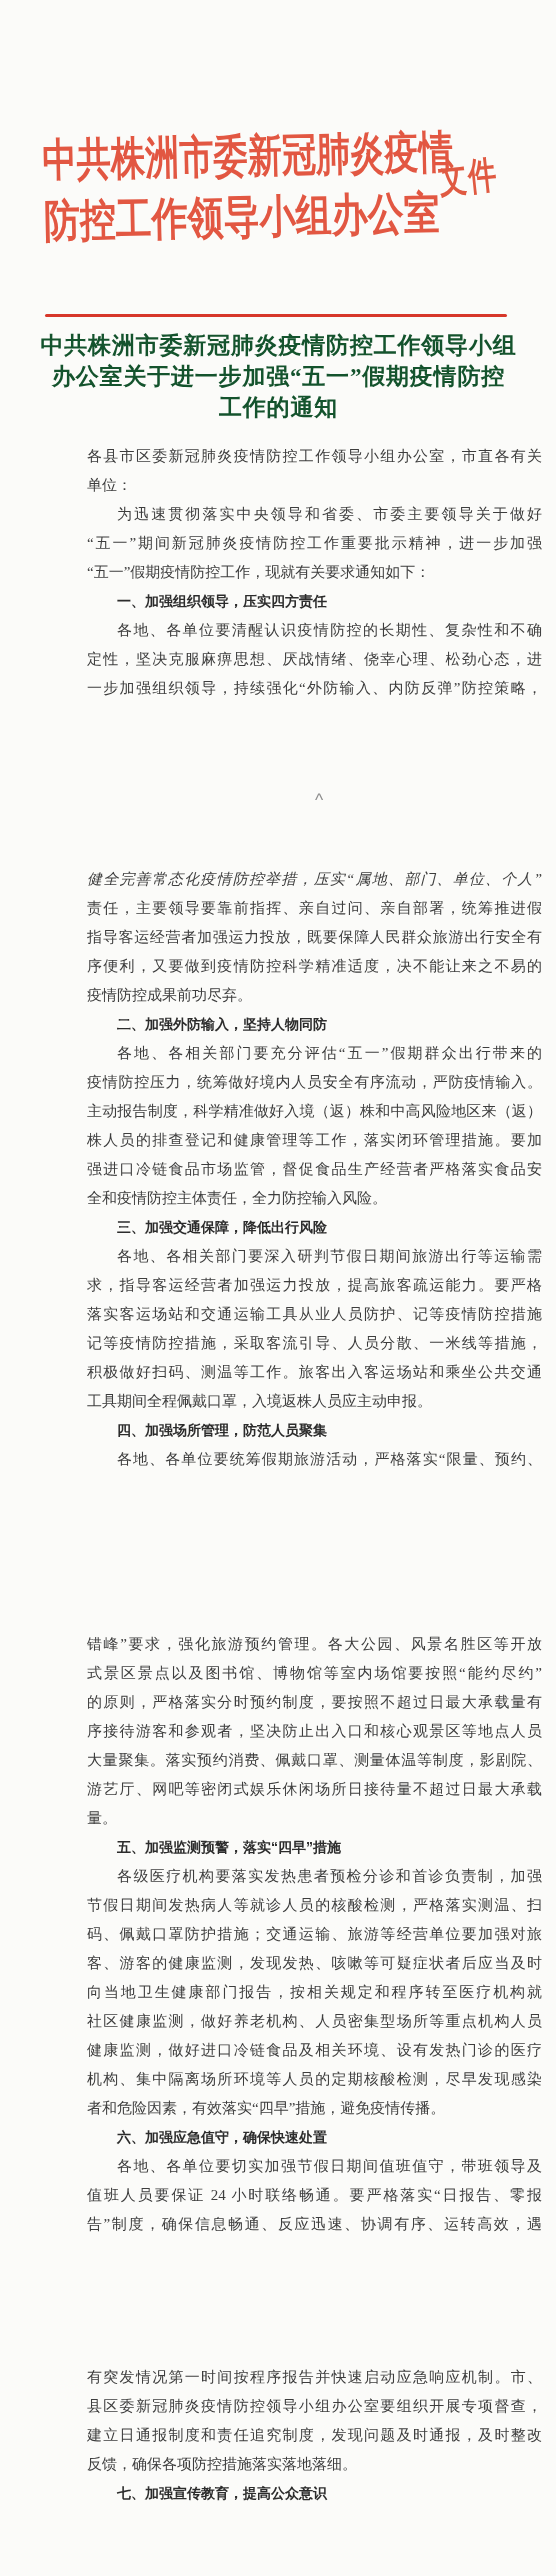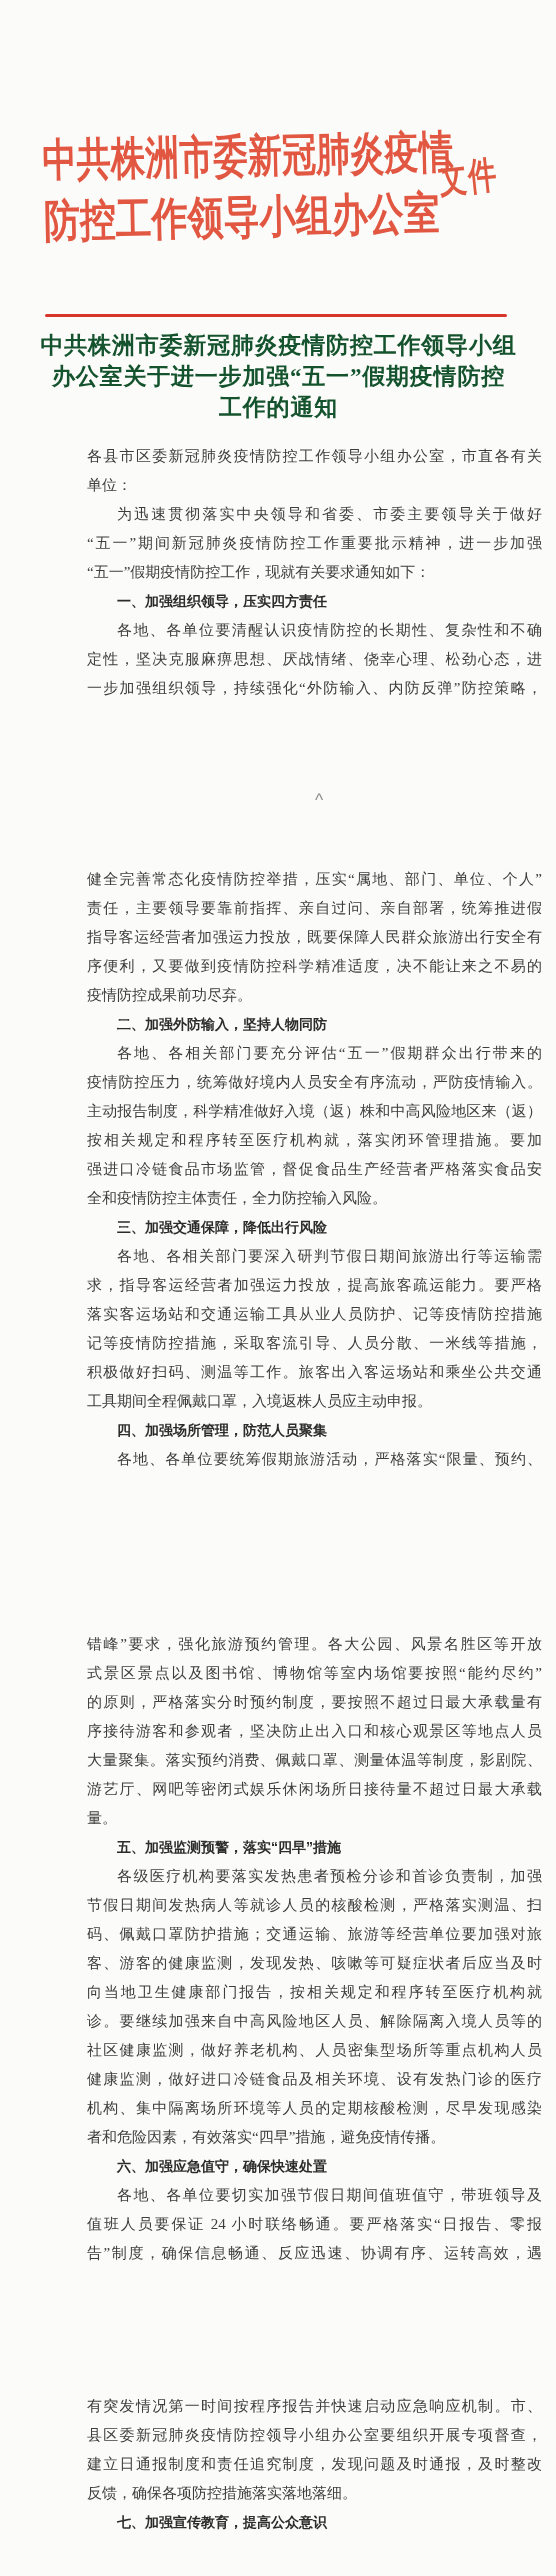--- a/index.html
+++ b/index.html
@@ -63,30 +63,30 @@
   <div class="body-col" id="bodyCol">
       <div class="bl js">各县市区委新冠肺炎疫情防控工作领导小组办公室，市直各有关</div>
       <div class="bl">单位：</div>
       <div class="bl js in">为迅速贯彻落实中央领导和省委、市委主要领导关于做好</div>
       <div class="bl js">“五一”期间新冠肺炎疫情防控工作重要批示精神，进一步加强</div>
       <div class="bl">“五一”假期疫情防控工作，现就有关要求通知如下：</div>
       <div class="bl hd in">一、加强组织领导，压实四方责任</div>
       <div class="bl js in">各地、各单位要清醒认识疫情防控的长期性、复杂性和不确</div>
       <div class="bl js">定性，坚决克服麻痹思想、厌战情绪、侥幸心理、松劲心态，进</div>
       <div class="bl js">一步加强组织领导，持续强化“外防输入、内防反弹”防控策略，</div>
-      <div class="bl js" style="margin-top: 162px;">健全完善常态化疫情防控举措，压实“属地、部门、单位、个人”</div>
+      <div class="bl js" style="margin-top: 162px; font-style: italic;">健全完善常态化疫情防控举措，压实“属地、部门、单位、个人”</div>
       <div class="bl js">责任，主要领导要靠前指挥、亲自过问、亲自部署，统筹推进假</div>
       <div class="bl js">指导客运经营者加强运力投放，既要保障人民群众旅游出行安全有</div>
       <div class="bl js">序便利，又要做到疫情防控科学精准适度，决不能让来之不易的</div>
       <div class="bl">疫情防控成果前功尽弃。</div>
       <div class="bl hd in">二、加强外防输入，坚持人物同防</div>
       <div class="bl js in">各地、各相关部门要充分评估“五一”假期群众出行带来的</div>
       <div class="bl js">疫情防控压力，统筹做好境内人员安全有序流动，严防疫情输入。</div>
       <div class="bl js">主动报告制度，科学精准做好入境（返）株和中高风险地区来（返）</div>
-      <div class="bl js">按相关规定和程序转至医疗机构就，落实闭环管理措施。要加</div>
+      <div class="bl js">株人员的排查登记和健康管理等工作，落实闭环管理措施。要加</div>
       <div class="bl js">强进口冷链食品市场监管，督促食品生产经营者严格落实食品安</div>
       <div class="bl">全和疫情防控主体责任，全力防控输入风险。</div>
       <div class="bl hd in">三、加强交通保障，降低出行风险</div>
       <div class="bl js in">各地、各相关部门要深入研判节假日期间旅游出行等运输需</div>
       <div class="bl js">求，指导客运经营者加强运力投放，提高旅客疏运能力。要严格</div>
       <div class="bl js">落实客运场站和交通运输工具从业人员防护、记等疫情防控措施</div>
       <div class="bl js">记等疫情防控措施，采取客流引导、人员分散、一米线等措施，</div>
       <div class="bl js">积极做好扫码、测温等工作。旅客出入客运场站和乘坐公共交通</div>
       <div class="bl">工具期间全程佩戴口罩，入境返株人员应主动申报。</div>
       <div class="bl hd in">四、加强场所管理，防范人员聚集</div>
@@ -97,21 +97,20 @@
       <div class="bl js">序接待游客和参观者，坚决防止出入口和核心观景区等地点人员</div>
       <div class="bl js">大量聚集。落实预约消费、佩戴口罩、测量体温等制度，影剧院、</div>
       <div class="bl js">游艺厅、网吧等密闭式娱乐休闲场所日接待量不超过日最大承载</div>
       <div class="bl">量。</div>
       <div class="bl hd in">五、加强监测预警，落实“四早”措施</div>
       <div class="bl js in">各级医疗机构要落实发热患者预检分诊和首诊负责制，加强</div>
       <div class="bl js">节假日期间发热病人等就诊人员的核酸检测，严格落实测温、扫</div>
       <div class="bl js">码、佩戴口罩防护措施；交通运输、旅游等经营单位要加强对旅</div>
       <div class="bl js">客、游客的健康监测，发现发热、咳嗽等可疑症状者后应当及时</div>
       <div class="bl js">向当地卫生健康部门报告，按相关规定和程序转至医疗机构就</div>
-      <div class="bl js">诊。要继续加强来自中高风险地区人员、解除隔离入境人员等的</div>
       <div class="bl js">社区健康监测，做好养老机构、人员密集型场所等重点机构人员</div>
       <div class="bl js">健康监测，做好进口冷链食品及相关环境、设有发热门诊的医疗</div>
       <div class="bl js">机构、集中隔离场所环境等人员的定期核酸检测，尽早发现感染</div>
       <div class="bl">者和危险因素，有效落实“四早”措施，避免疫情传播。</div>
       <div class="bl hd in">六、加强应急值守，确保快速处置</div>
       <div class="bl js in">各地、各单位要切实加强节假日期间值班值守，带班领导及</div>
       <div class="bl js">值班人员要保证 24 小时联络畅通。要严格落实“日报告、零报</div>
       <div class="bl js">告”制度，确保信息畅通、反应迅速、协调有序、运转高效，遇</div>
       <div class="bl js" style="margin-top: 124px;">有突发情况第一时间按程序报告并快速启动应急响应机制。市、</div>
       <div class="bl js">县区委新冠肺炎疫情防控领导小组办公室要组织开展专项督查，</div>

